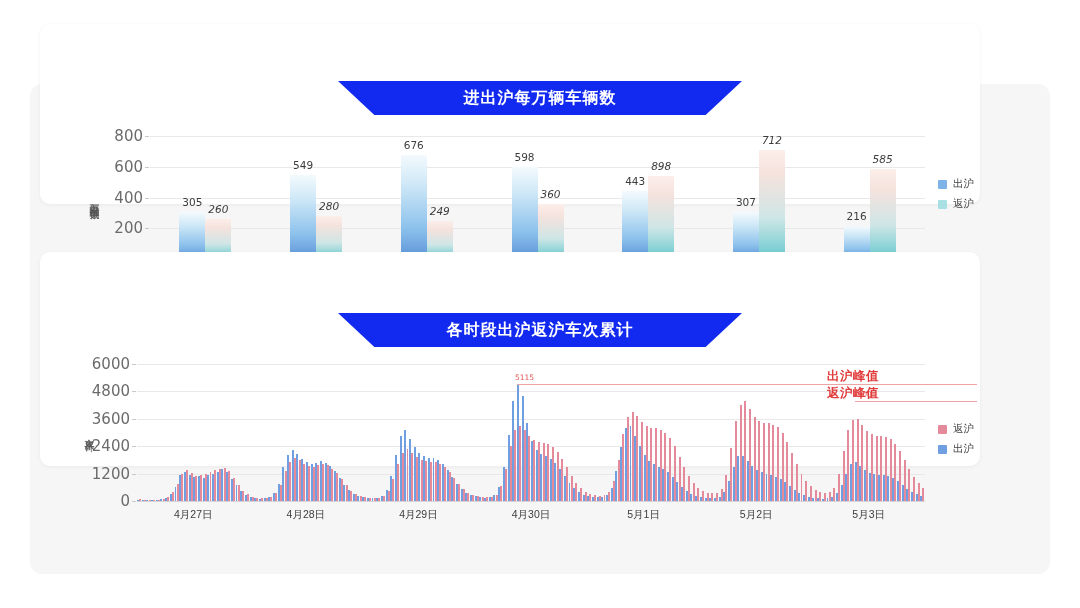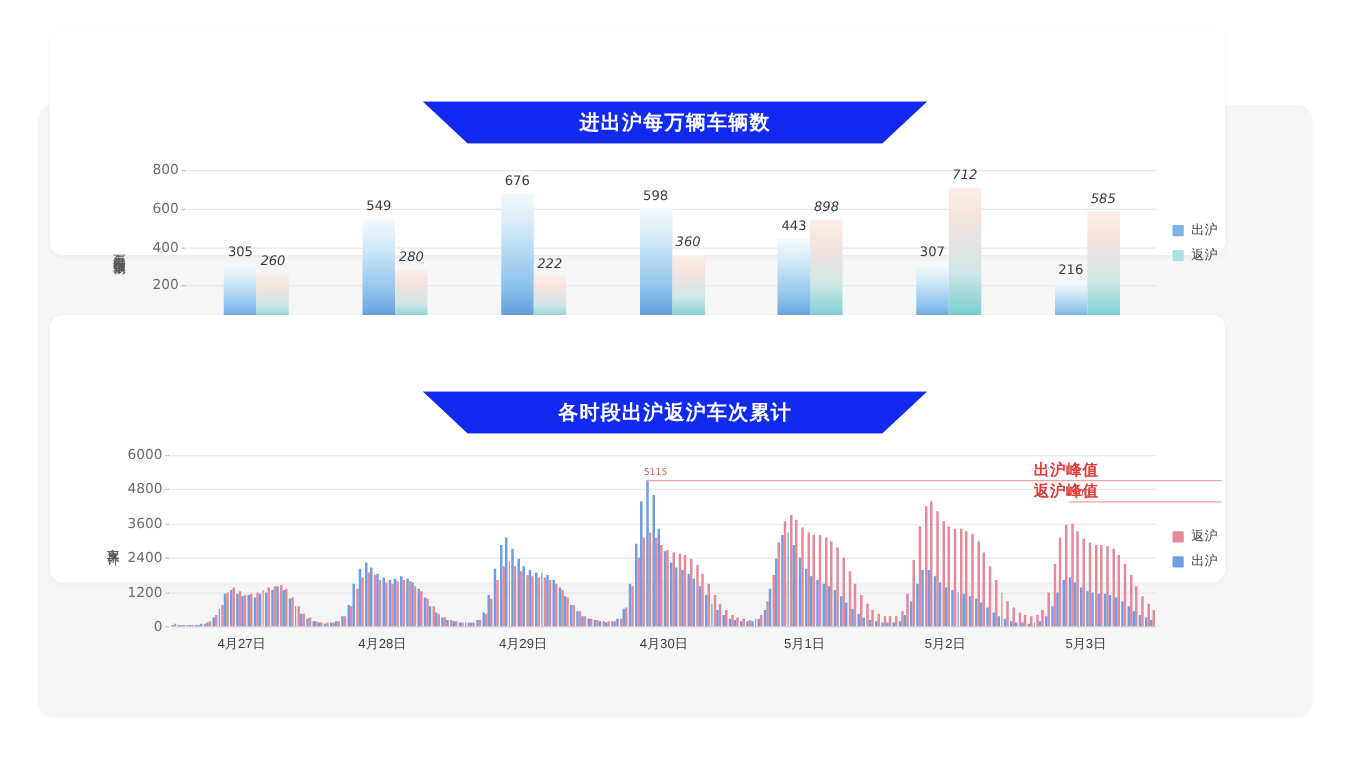--- a/index.html
+++ b/index.html
@@ -74,21 +74,21 @@
   }
   #banner-1 { left: 338px; top: 81px; }
   #banner-2 { left: 338px; top: 313px; }
 
   
   .plot { position: absolute; }
   .gridline { position: absolute; height: 1px; background: #e8e8e8; left: 0; right: 0; }
   .axisline { position: absolute; height: 1px; background: #d5d5d5; left: 0; right: 0; }
   .ytick {
     position: absolute; right: 100%; margin-right: 7px;
-    font-size: 11px; color: #6b6b6b; transform: translateY(-50%);
+    font-size: 15px; color: #6b6b6b; transform: translateY(-50%);
     white-space: nowrap; font-family: "DejaVu Sans", sans-serif;
   }
   .ytick-dash { position: absolute; right: 100%; margin-right: 1px; width: 4px; height: 1px; background: #c9c9c9; }
   .ylabel {
     position: absolute; writing-mode: vertical-rl;
     font-size: 10px; color: #555; letter-spacing: 1px; white-space: nowrap;
   }
   .xtick {
     position: absolute; font-size: 10.5px; color: #3c3c3c;
     transform: translateX(-50%); white-space: nowrap; top: 100%; margin-top: 7px;
@@ -177,21 +177,21 @@
           <div class="bar-val">280</div>
         </div>
       </div>
       <div class="xtick" style="left: 166.071px;">4月28日</div>
       <div style="position: absolute; left: 110.714px; top: 119px; width: 1px; height: 5px; background: rgb(213, 213, 213);"></div>
       <div class="bar-pair" style="left: 250.786px;">
         <div class="bar out" style="height: 103.935px;">
           <div class="bar-val">676</div>
         </div>
         <div class="bar back" style="height: 38.2837px;">
-          <div class="bar-val">222</div>
+          <div class="bar-val">249</div>
         </div>
       </div>
       <div class="xtick" style="left: 276.786px;">4月29日</div>
       <div style="position: absolute; left: 221.429px; top: 119px; width: 1px; height: 5px; background: rgb(213, 213, 213);"></div>
       <div class="bar-pair" style="left: 361.5px;">
         <div class="bar out" style="height: 91.9425px;">
           <div class="bar-val">598</div>
         </div>
         <div class="bar back" style="height: 55.35px;">
           <div class="bar-val">360</div>

